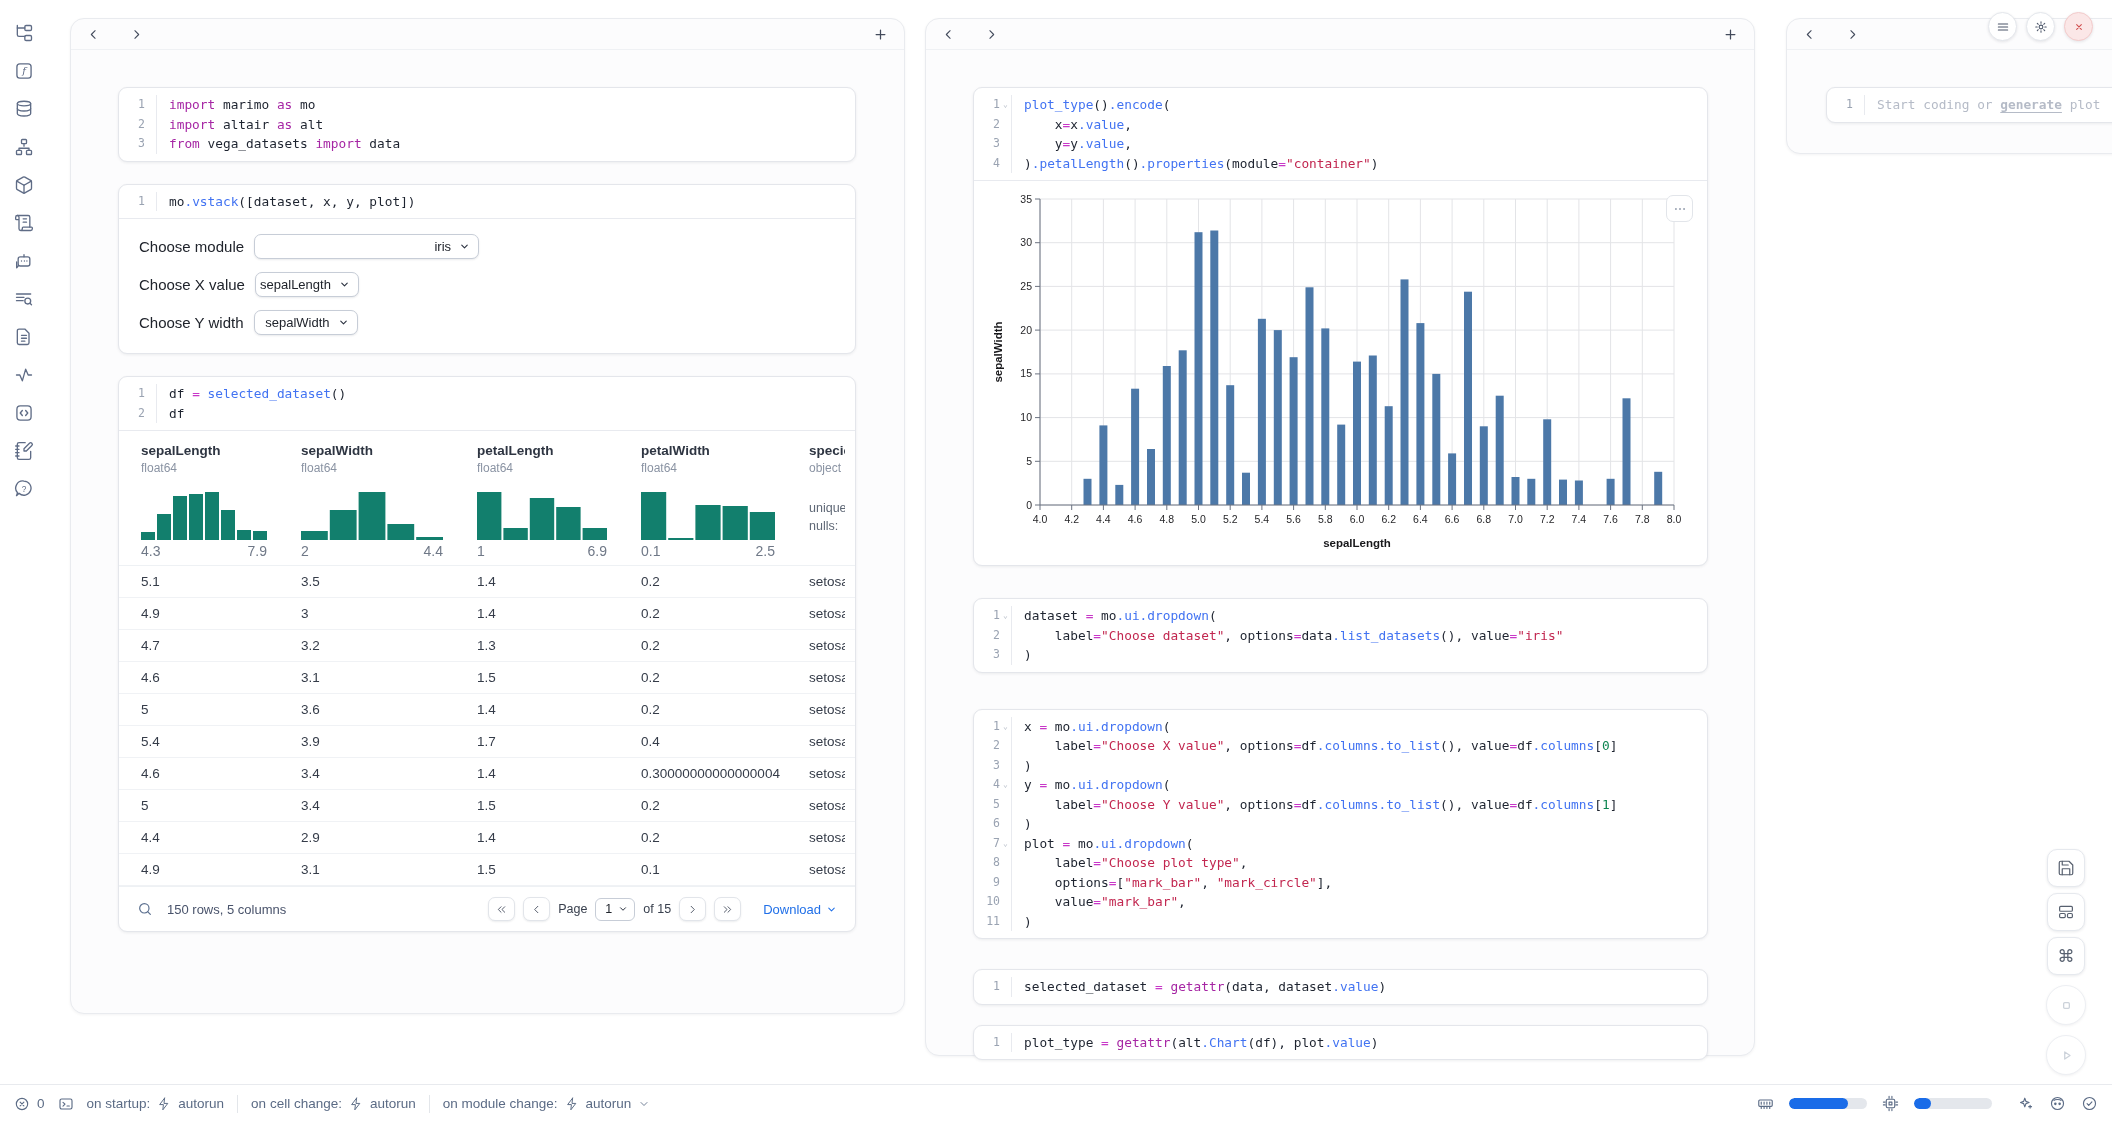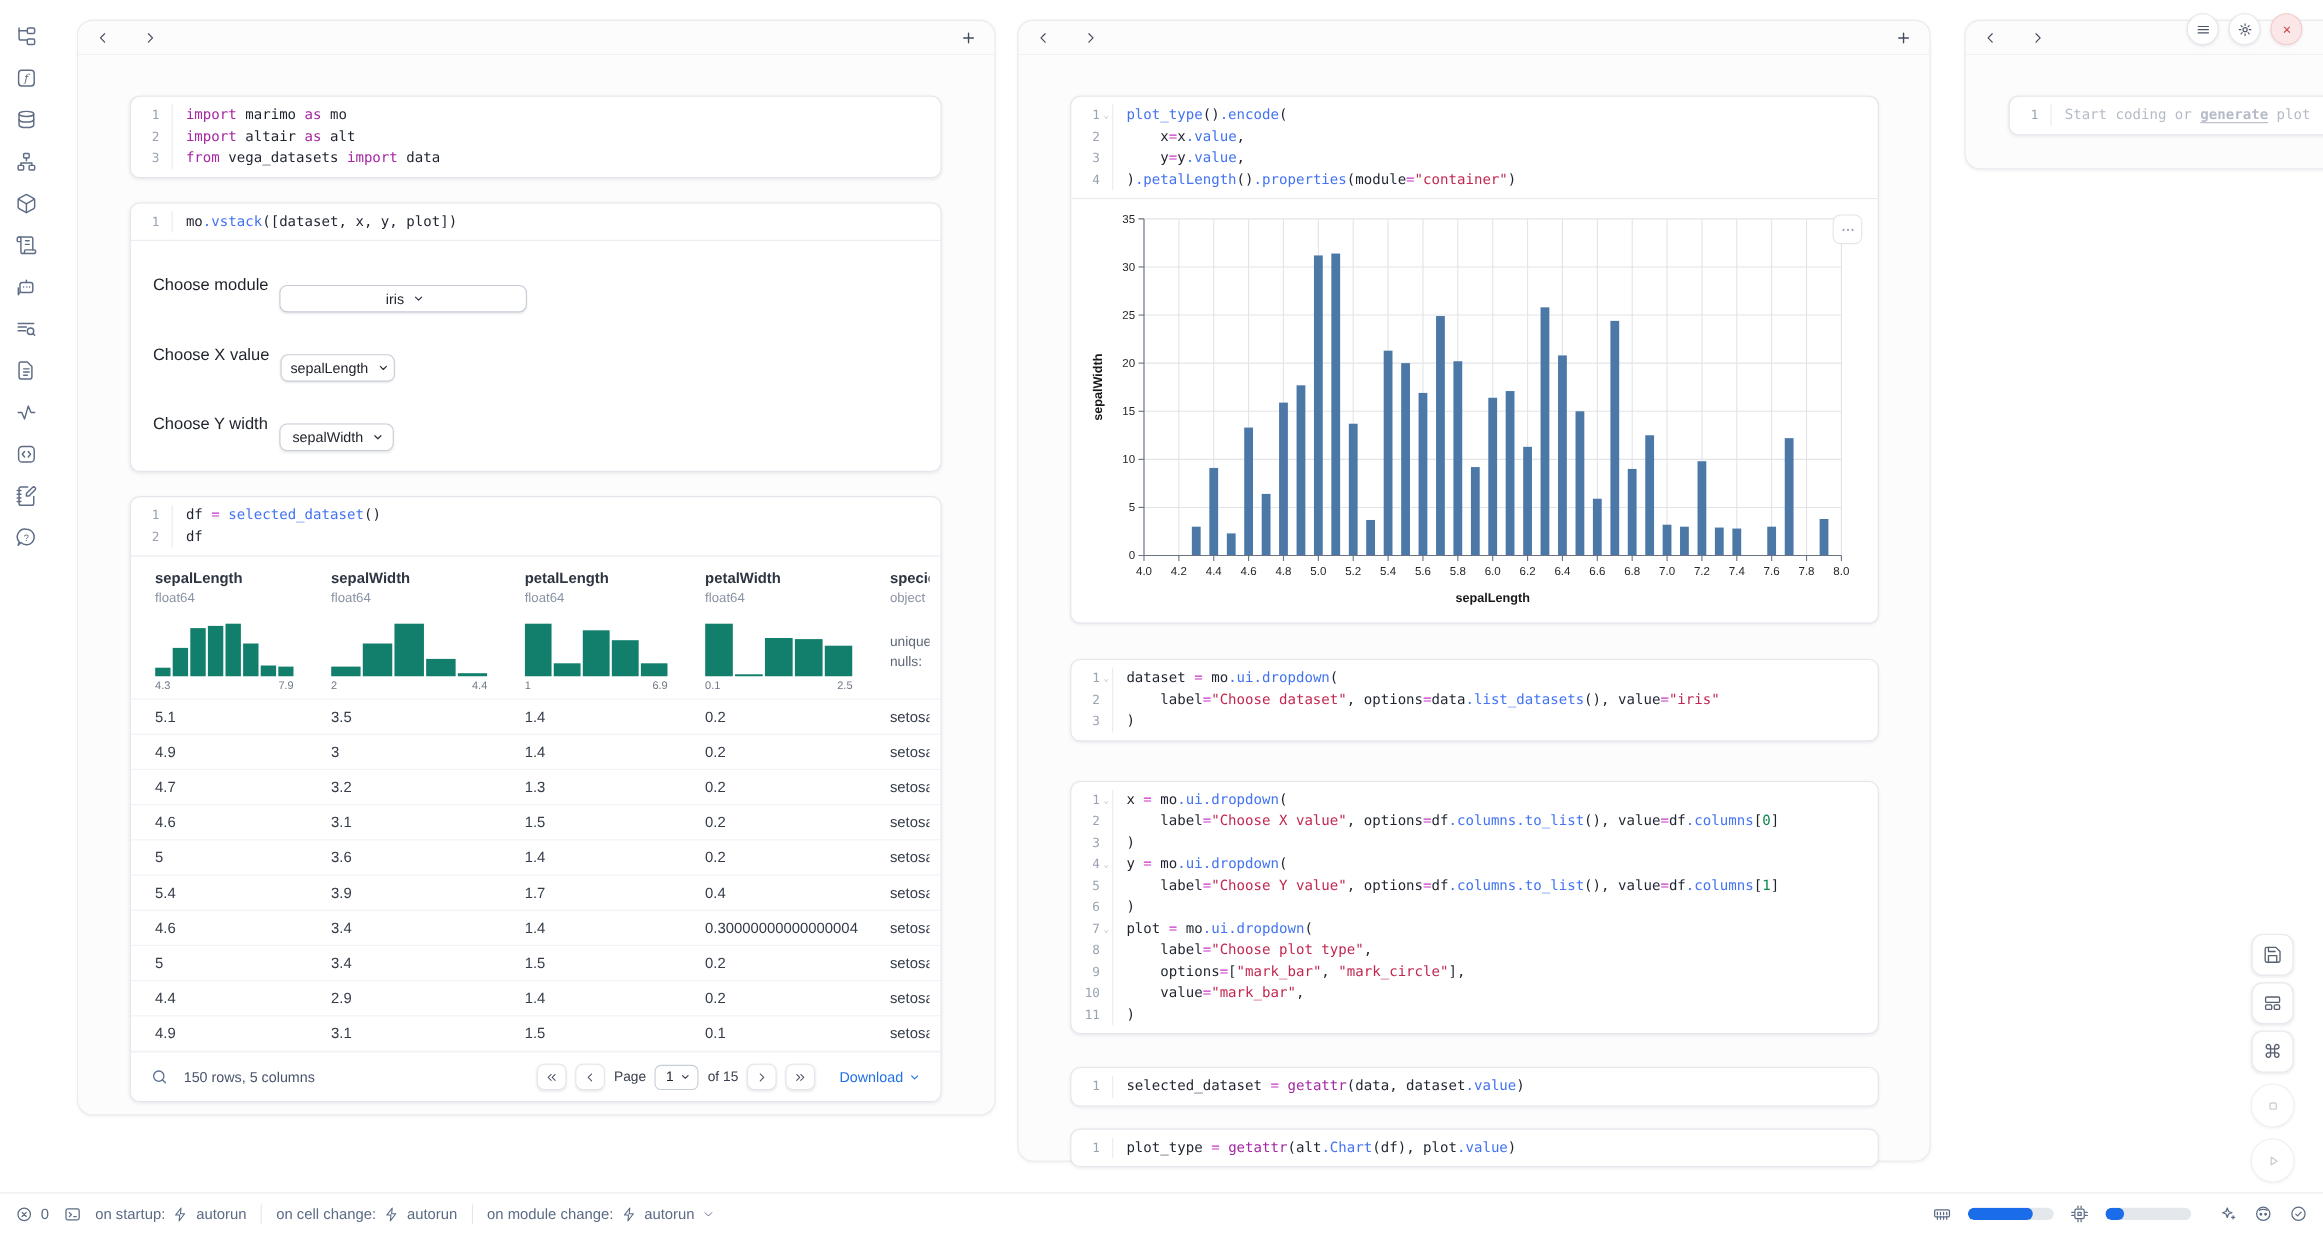--- a/index.html
+++ b/index.html
@@ -44,30 +44,30 @@
   .tk-nm{color:#0c8550;}
   .tk-tx{color:#1e2430;}
   .tk-ph,.tk-phu{color:#b5bbc7;}
   .tk-phu{text-decoration:underline;text-underline-offset:3px;font-weight:bold;}
   .cell-output{border-top:1px solid #e8eaef;}
   
   .controls{padding:15px 20px 18px 20px;display:flex;flex-direction:column;gap:13px;}
   .ctl{display:flex;align-items:center;gap:10px;font-size:15px;color:#20242c;}
   .msel{height:25px;border:1px solid #c7cdd7;border-radius:7px;background:#fff;
         box-shadow:0 1px 2px rgba(15,23,42,.09);display:flex;align-items:center;
-        padding:0 8px 0 12px;font-size:13px;color:#20242c;justify-content:center;
-        cursor:pointer;box-sizing:border-box;margin-top:25px;}
+        padding:0 8px 0 12px;font-size:13px;color:#20242c;justify-content:flex-end;
+        cursor:pointer;box-sizing:border-box;}
   .msel svg{width:11px;height:11px;stroke:#2b3240;fill:none;stroke-width:2.4;stroke-linecap:round;stroke-linejoin:round;flex:none;margin-left:8px;}
   
   .dfhead{display:flex;border-bottom:1px solid #eef1f4;}
   .dfcol{padding:12px 0 6px 22px;box-sizing:border-box;overflow:hidden;flex:none;}
   .dfname{font-weight:700;font-size:13.5px;color:#2e3542;white-space:nowrap;}
   .dfdtype{font-size:12px;color:#8a93a3;margin-top:3px;white-space:nowrap;}
   .dfhist{margin-top:13px;display:block;}
-  .dfminmax{display:flex;justify-content:space-between;font-size:10px;color:#6f7887;margin-top:3px;}
+  .dfminmax{display:flex;justify-content:space-between;font-size:14px;color:#6f7887;margin-top:3px;}
   .dfmeta{margin-top:24px;font-size:12.5px;color:#5f6876;line-height:18px;white-space:nowrap;}
   .dfrow{display:flex;border-bottom:1px solid #f0f2f5;}
   .dfcell{padding:8px 0 8px 22px;flex:none;white-space:nowrap;overflow:hidden;font-size:13.5px;color:#353c49;box-sizing:border-box;}
   .dffoot{display:flex;align-items:center;height:44px;padding:0 18px;font-size:13px;color:#49536b;gap:8px;}
   .dffoot .mag{width:16px;height:16px;stroke:#5b6f8f;fill:none;stroke-width:1.8;stroke-linecap:round;margin-right:6px;}
   .dfsummary{color:#49536b;}
   .pager{margin-left:auto;display:flex;align-items:center;gap:8px;}
   .pagebtn{width:27px;height:24px;border:1px solid #e2e5ea;border-radius:7px;background:#fff;
            box-shadow:0 1px 2px rgba(15,23,42,.08);display:flex;align-items:center;justify-content:center;
            color:#4a5262;cursor:pointer;padding:0;}

